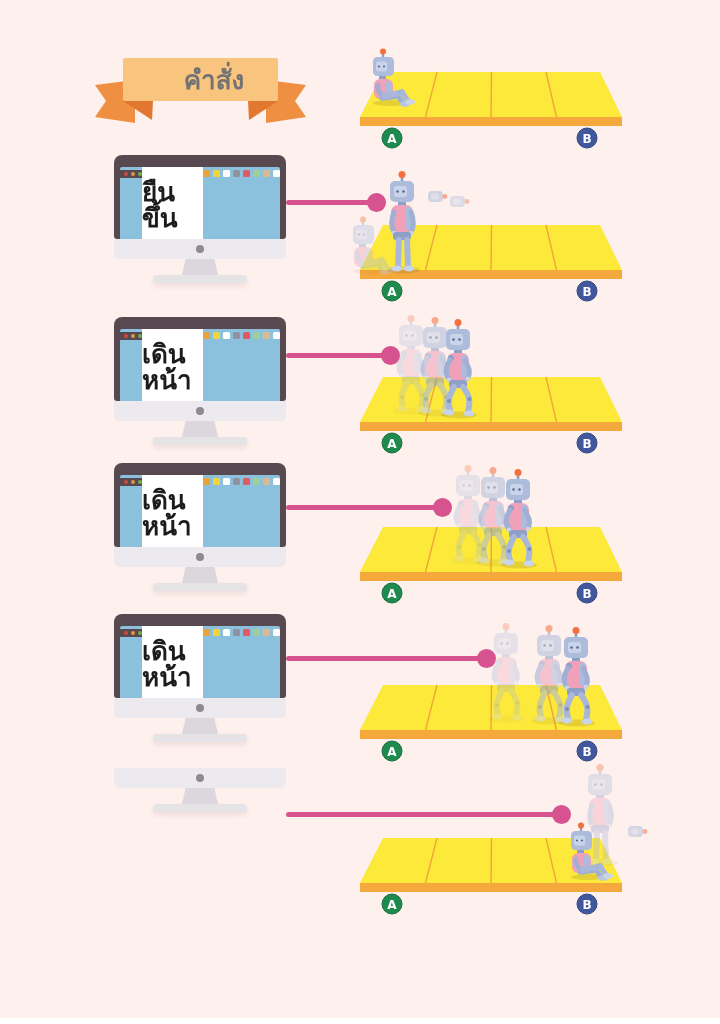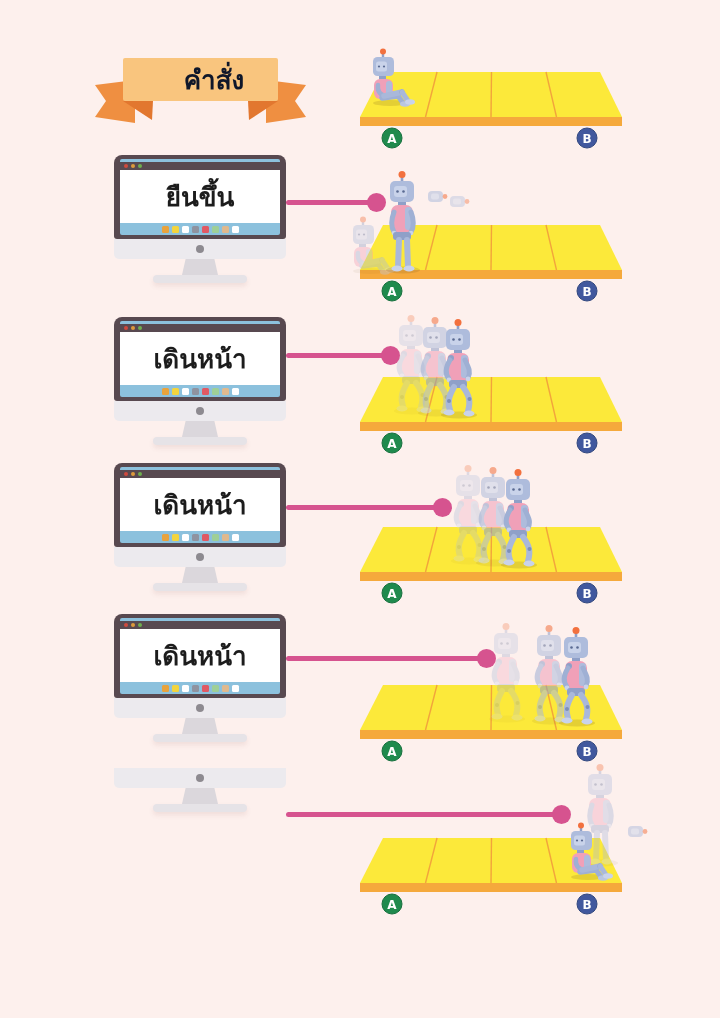--- a/index.html
+++ b/index.html
@@ -6,29 +6,29 @@
   html,body { width:720px; height:1024px; }
   body { font-family:"DejaVu Sans","Liberation Sans",sans-serif; }
   .page { position:relative; width:720px; height:1024px; background:#fdf0ed; overflow:hidden; }
   .bottom-strip { position:absolute; left:0; bottom:0; width:720px; height:6px; background:#ffffff; }
 
   
   .ribbon { position:absolute; left:93px; top:53px; width:215px; height:78px; }
   .ribbon svg { position:absolute; left:0; top:0; }
   .ribbon-label { position:absolute; left:30px; top:5px; width:182px; height:43px;
     display:flex; align-items:center; justify-content:center;
-    font-size:26px; font-weight:bold; color:#0f172a; }
+    font-size:26px; font-weight:bold; color:#737373; }
 
   
   .monitor { position:absolute; left:114px; width:172px; }
   .m1{top:155px;} .m2{top:317px;} .m3{top:463px;} .m4{top:614px;} .m5{top:768px;}
   .monitor-frame { width:172px; height:84px; background:#584950; border-radius:8px 8px 3px 3px;
     padding:4px 6px 4px 6px; }
   .screen { width:100%; height:100%; background:#8cc1dd; border-radius:2px;
-    display:flex; flex-direction:column; overflow:hidden; }
+    display:flex; flex-direction:row; overflow:hidden;margin-top:8px; }
   .titlebar { margin-top:3px; height:8px; background:#584950; display:flex; align-items:center;
     gap:3px; padding-left:4px; flex:0 0 auto; }
   .tb-dot { width:4px; height:4px; border-radius:50%; }
   .tb-red{background:#cf4a3e;} .tb-orange{background:#dd9a3c;} .tb-green{background:#6fae4e;}
   .window-content { flex:1 1 auto; background:#ffffff; display:flex; align-items:center;
     justify-content:center; font-size:26px; font-weight:bold; color:#1c1c1c; line-height:1; }
   .dock { height:12px; flex:0 0 auto; display:flex; align-items:center; justify-content:center; gap:3px; }
   .dock-item { width:7px; height:7px; border-radius:1.5px; }
   .d1{background:#e8a33d;} .d2{background:#f3d43e;} .d3{background:#ffffff;}
   .d4{background:#8f93a0;} .d5{background:#e05a64;} .d6{background:#9fcf97;}

